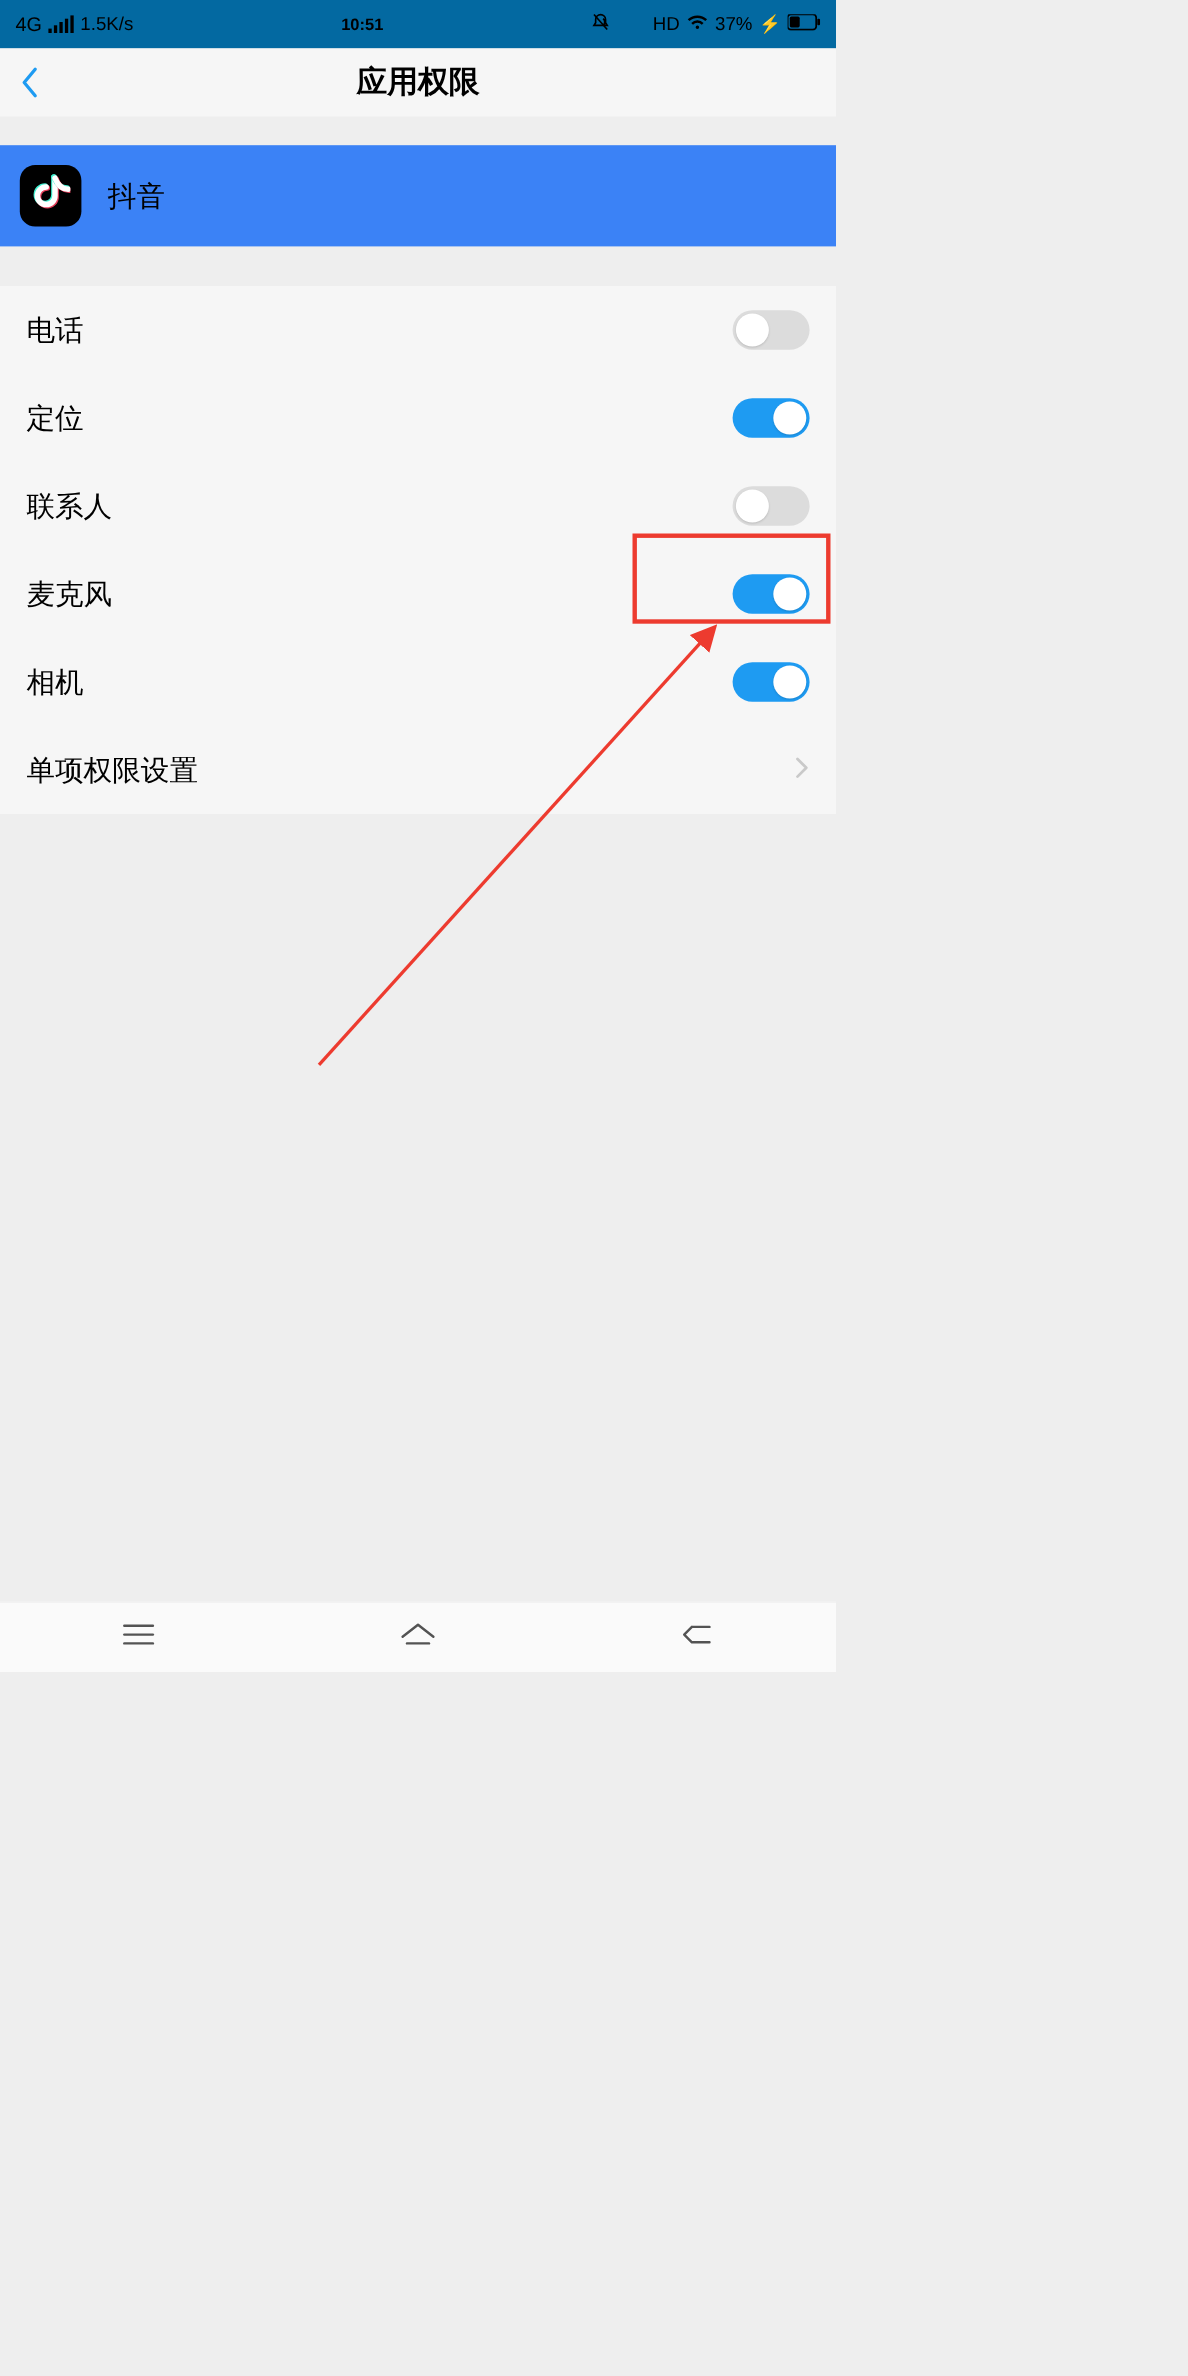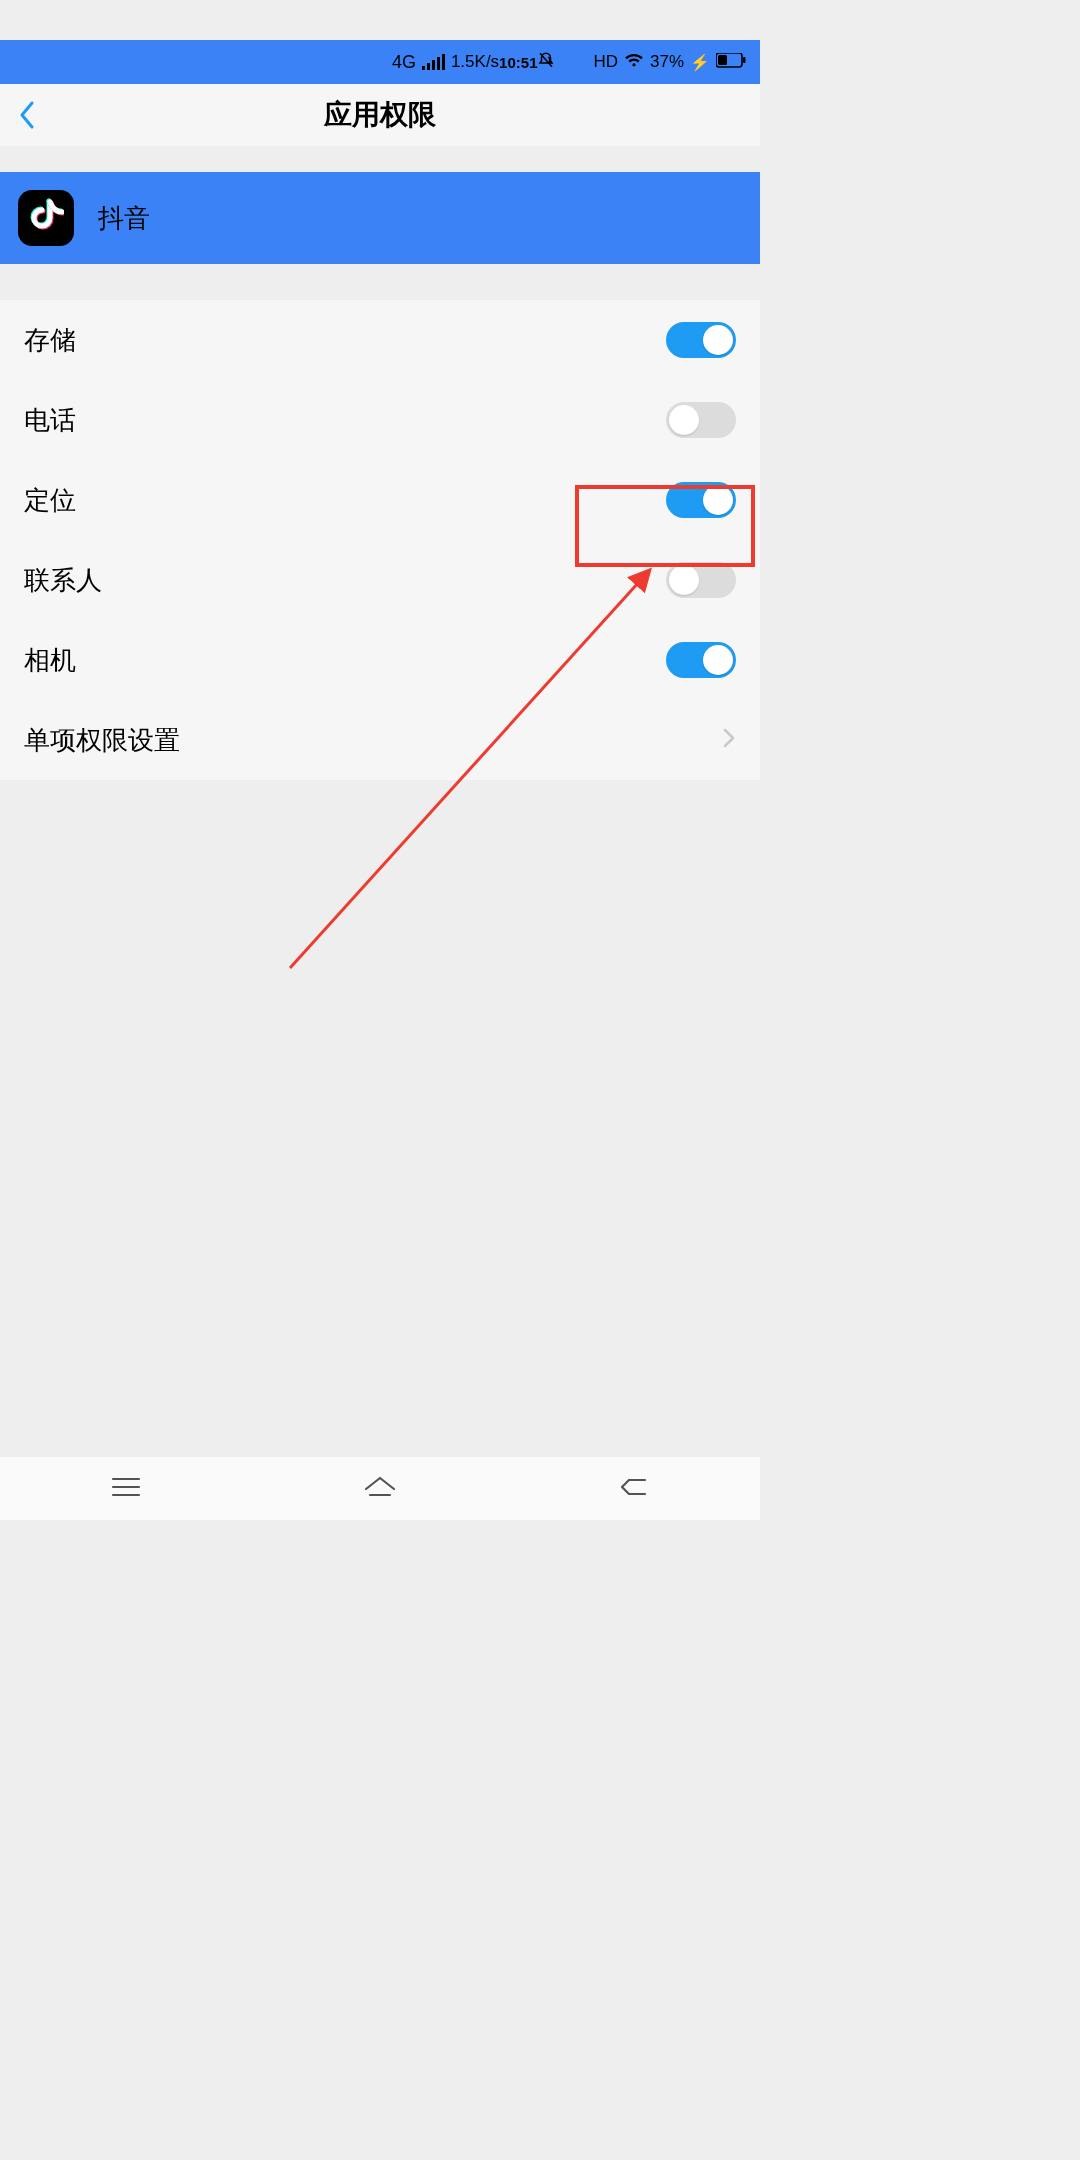--- a/index.html
+++ b/index.html
@@ -8,28 +8,27 @@
     font-family: -apple-system, "Helvetica Neue", Arial, "PingFang SC", "Microsoft YaHei", sans-serif;
     background:#eeeeee;
     color:#000;
     position:relative;
     overflow:hidden;
   }
 
   
   .status-bar {
     height:44px;
-    background:#3b82f6;
-    display:flex;
-    align-items:center;
-    justify-content:flex-end;
+    background:#0369a1;
+    display:flex;
+    align-items:center;
+    justify-content:space-between;
     padding:0 14px;
     font-size:18px;
     font-weight:500;
-    margin-top:40px;
   }
   .status-left, .status-right { display:flex; align-items:center; gap:6px; }
   .status-center { font-size:15px; font-weight:700; }
 
   
   .title-bar {
     height:62px;
     background:#f6f6f6;
     display:flex;
     align-items:center;
@@ -174,26 +173,20 @@
       <path d="M22 4 q4 10 12 10" fill="none" stroke="#41f0d1" stroke-width="5" stroke-linecap="round" transform="translate(-1,-1)"></path>
       <path d="M22 4 q4 10 12 10" fill="none" stroke="#e83f5b" stroke-width="5" stroke-linecap="round" transform="translate(1,1)"></path>
       <path d="M22 4 q4 10 12 10" fill="none" stroke="#fff" stroke-width="5" stroke-linecap="round"></path>
     </svg>
   </div>
   <div class="app-name">抖音</div>
 </div>
 
 <div class="perm-list">
 
-  <div class="perm-row">
-    <span class="perm-label">存储</span>
-    <div class="toggle on">
-        <div class="knob"></div>
-      </div>
-  </div>
 
   <div class="perm-row">
     <span class="perm-label">电话</span>
     <div class="toggle off">
         <div class="knob"></div>
       </div>
   </div>
 
   <div class="perm-row">
     <span class="perm-label">定位</span>
@@ -202,20 +195,26 @@
       </div>
   </div>
 
   <div class="perm-row">
     <span class="perm-label">联系人</span>
     <div class="toggle off">
         <div class="knob"></div>
       </div>
   </div>
 
+  <div class="perm-row">
+    <span class="perm-label">麦克风</span>
+    <div class="toggle on">
+        <div class="knob"></div>
+      </div>
+  </div>
 
 
   <div class="perm-row">
     <span class="perm-label">相机</span>
     <div class="toggle on">
         <div class="knob"></div>
       </div>
   </div>
 
   <div class="perm-row">

